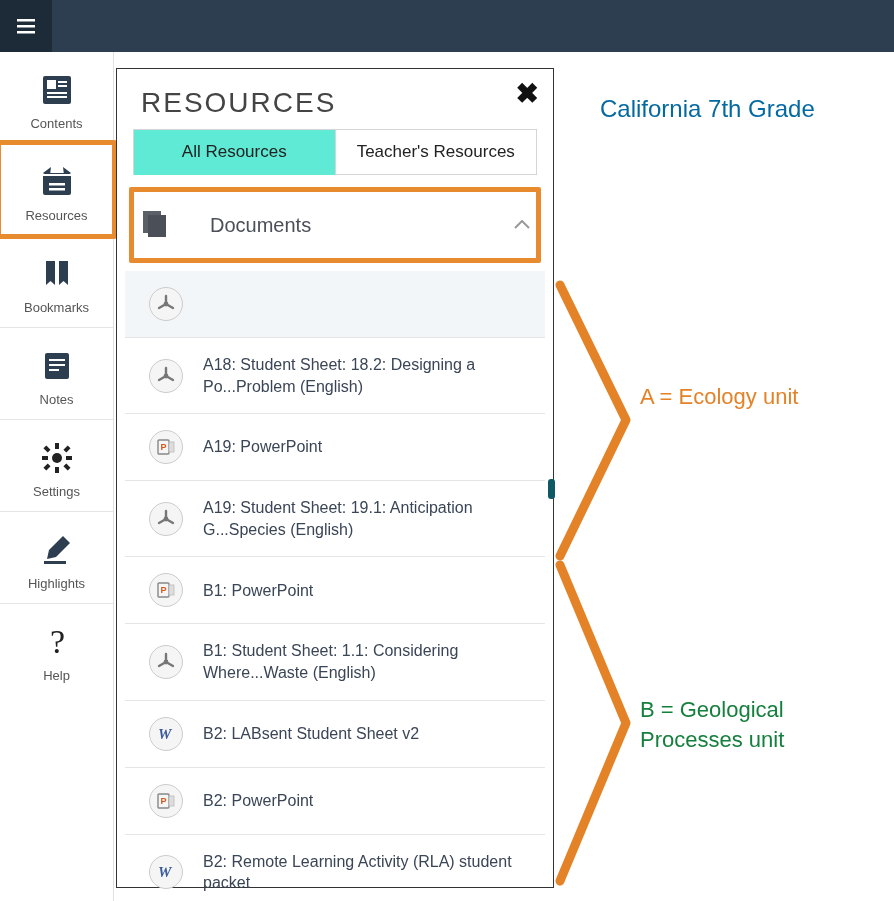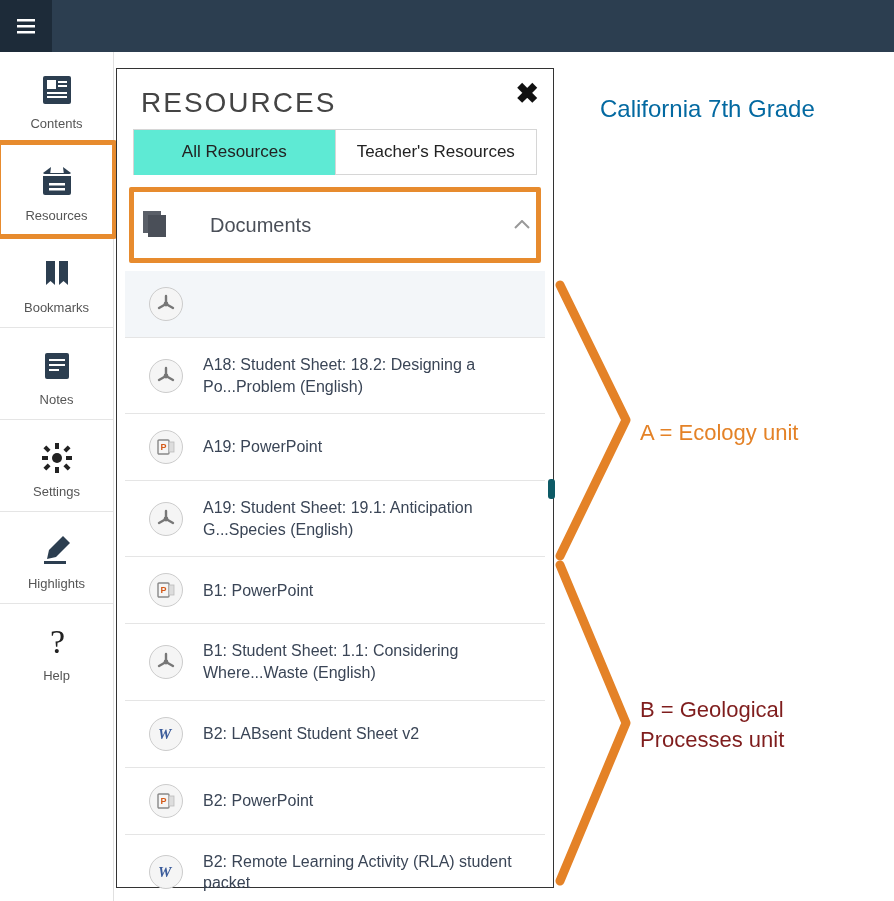--- a/index.html
+++ b/index.html
@@ -33,22 +33,22 @@
   
   .doc-list { padding: 0 8px; overflow: hidden;}
   .doc-item { display: flex; align-items: center; padding: 16px 20px 16px 24px; border-bottom: 1px solid #e5e5e5; cursor: pointer; }
   .doc-item:first-child { margin-top: 8px; }
   .doc-item.alt { background: #f3f6f9; }
   .doc-icon { width: 34px; height: 34px; border: 1px solid #ccc; border-radius: 50%; background: #f5f5f5; display: flex; align-items: center; justify-content: center; flex-shrink: 0; margin-right: 20px; }
   .doc-label { font-size: 16px; color: #3a4556; line-height: 1.35; }
   .scroll-indicator { position:absolute; right:-2px; top:410px; width:7px; height:20px; background:#0d5a66; border-radius:3px;}
   
   .annotation-title { position: absolute; left: 600px; top: 95px; font-size: 24px; color: #0369a1; }
-  .annotation-a { position: absolute; left: 640px; top: 420px; font-size: 22px; color: #E48227; }
-  .annotation-b { position: absolute; left: 640px; top: 695px; font-size: 22px; color: #7f1d1d; width: 200px; line-height: 1.35;}
+  .annotation-a { position: absolute; left: 640px; top: 384px; font-size: 22px; color: #E48227; }
+  .annotation-b { position: absolute; left: 640px; top: 695px; font-size: 22px; color: #15803d; width: 200px; line-height: 1.35;}
   .bracket { position: absolute; left: 558px; }
   .bracket svg { overflow: visible; }
 </style>
 </head>
 <body>
 
 <div class="topbar">
   <div class="hamburger">
     <svg viewBox="0 0 24 24">
         <rect x="3" y="5" width="18" height="2.5"></rect>

